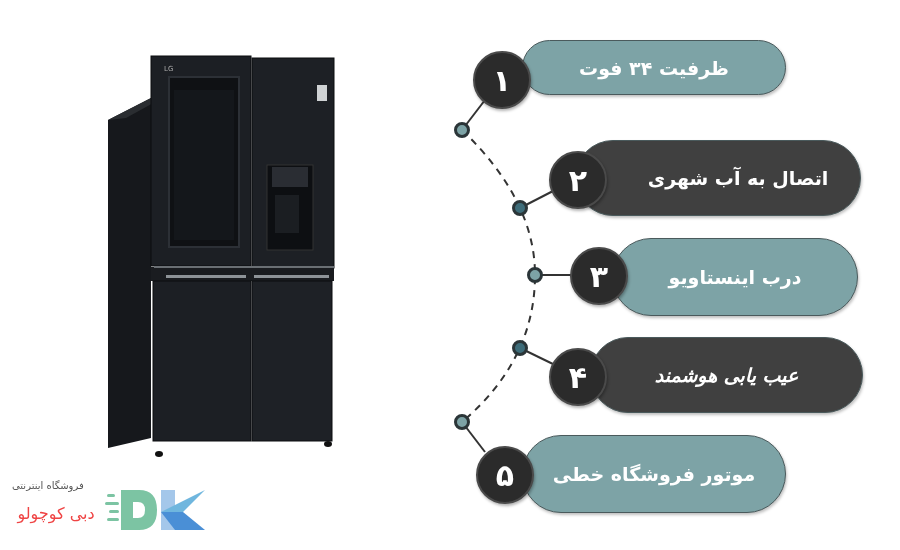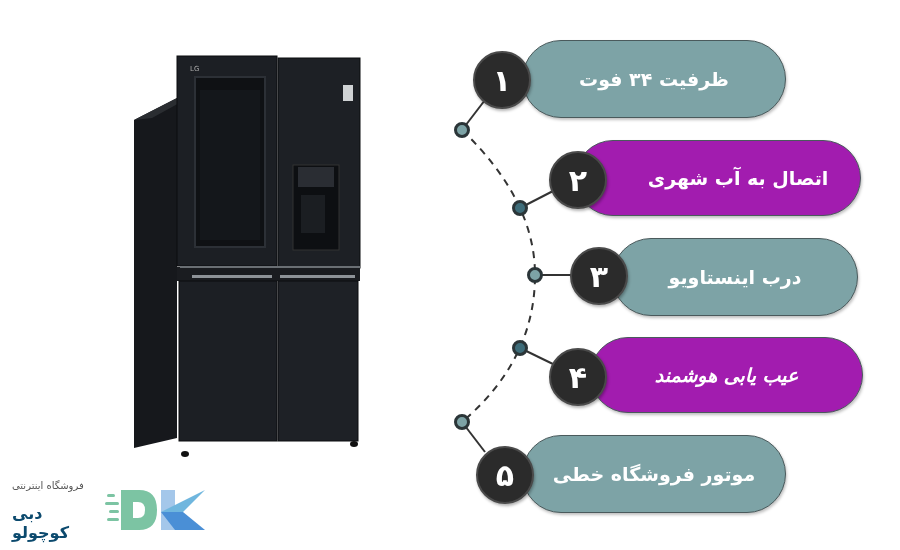--- a/index.html
+++ b/index.html
@@ -1,31 +1,31 @@
 <!DOCTYPE html>
 <html><head>
 <meta charset="utf-8">
 <style>
   html, body { margin:0; padding:0; }
   body { width:900px; height:550px; background:#ffffff; position:relative; overflow:hidden; font-family:"DejaVu Sans", sans-serif; }
   .abs { position:absolute; }
   .pill { position:absolute; border-radius:40px; border:1.5px solid #4a5a5c; box-shadow:1px 2px 3px rgba(0,0,0,0.25); display:flex; align-items:center; justify-content:center; color:#ffffff; font-size:19px; font-weight:bold; direction:rtl; box-sizing:border-box; }
   .pill.light { background:#7da3a6; }
-  .pill.dark { background:#a21caf; }
+  .pill.dark { background:#404040; }
   .num { position:absolute; width:58px; height:58px; border-radius:50%; background:#2b2b2b; border:2px solid #4a4a4a; color:#fff; font-size:30px; font-weight:bold; display:flex; align-items:center; justify-content:center; box-sizing:border-box; box-shadow:1px 2px 3px rgba(0,0,0,0.3); }
   .dot { position:absolute; width:16px; height:16px; border-radius:50%; border:3px solid #2b3538; box-sizing:border-box; }
   .dot.light { background:#7da3a6; }
   .dot.dark { background:#3d6c79; }
   svg.lines { position:absolute; left:0; top:0; }
   .logo-text { direction:rtl; }
 </style>
 </head>
 <body>
 
-<div class="abs" style="left:122px;top:40px;width:260px;height:430px;">
+<div class="abs" style="left:96px;top:40px;width:260px;height:430px;">
   <svg width="260" height="430" viewBox="0 0 260 430">
 
     <polygon points="12,80 55,58 55,398 12,408" fill="#16181c"></polygon>
     <polygon points="12,80 55,58 70,56 30,78" fill="#2a2d31"></polygon>
 
     <rect x="55" y="16" width="100" height="210" fill="#1c1f24" stroke="#0b0c0e"></rect>
 
     <rect x="73" y="37" width="70" height="170" fill="#0f1114" stroke="#2c3036" stroke-width="2"></rect>
     <rect x="78" y="50" width="60" height="150" fill="#14171b"></rect>
 
@@ -60,21 +60,21 @@
   <line x1="520" y1="348" x2="555" y2="365" stroke="#333" stroke-width="2"></line>
   <line x1="462" y1="422" x2="485" y2="452" stroke="#333" stroke-width="2"></line>
 </svg>
 
 <div class="dot light" style="left:454px;top:122px;"></div>
 <div class="dot dark" style="left:512px;top:200px;"></div>
 <div class="dot light" style="left:527px;top:267px;"></div>
 <div class="dot dark" style="left:512px;top:340px;"></div>
 <div class="dot light" style="left:454px;top:414px;"></div>
 
-<div class="pill light" style="left:522px;top:40px;width:264px;height:78px;">
+<div class="pill light" style="left:522px;top:40px;width:264px;height:55px;">
   <span>ظرفیت ۳۴ فوت</span>
 </div>
 <div class="num" style="left:473px;top:51px;">
     <span>١</span>
   </div>
 
 <div class="pill dark" style="left:575px;top:140px;width:286px;height:76px;">
   <span style="margin-left:40px;">اتصال به آب شهری</span>
 </div>
 <div class="num" style="left:549px;top:151px;">
@@ -97,21 +97,21 @@
 
 <div class="pill light" style="left:522px;top:435px;width:264px;height:78px;">
   <span>موتور فروشگاه خطی</span>
 </div>
 <div class="num" style="left:476px;top:446px;">
     <span>۵</span>
   </div>
 
 <div class="abs" style="left:10px;top:480px;width:200px;height:60px;">
   <div class="abs logo-text" style="left:2px;top:0;width:88px;text-align:left;font-size:10px;color:#555;">فروشگاه اینترنتی</div>
-  <div class="abs logo-text" style="left:2px;top:24px;width:88px;text-align:left;font-size:16px;font-weight:bold;color:#0c4a6e;">دبی کوچولو</div>
+  <div class="abs logo-text" style="left:2px;top:24px;width:88px;text-align:center;font-size:16px;font-weight:normal;color:#ef4444;">دبی کوچولو</div>
   <svg class="abs" style="left:95px;top:6px;" width="105" height="50" viewBox="0 0 105 50">
     <g fill="#7cc4a3">
       <rect x="2" y="8" width="8" height="3" rx="1.5"></rect>
       <rect x="0" y="16" width="14" height="3" rx="1.5"></rect>
       <rect x="4" y="24" width="10" height="3" rx="1.5"></rect>
       <rect x="2" y="32" width="12" height="3" rx="1.5"></rect>
       <path d="M16,4 L34,4 Q52,4 52,24 Q52,44 34,44 L16,44 Z M28,16 L28,32 L33,32 Q40,32 40,24 Q40,16 33,16 Z" fill-rule="evenodd"></path>
     </g>
     <polygon points="56,4 70,4 70,44 56,44" fill="#4a8fd6" opacity="0.5"></polygon>
     <polygon points="56,26 100,4 78,26" fill="#6fb6de"></polygon>

